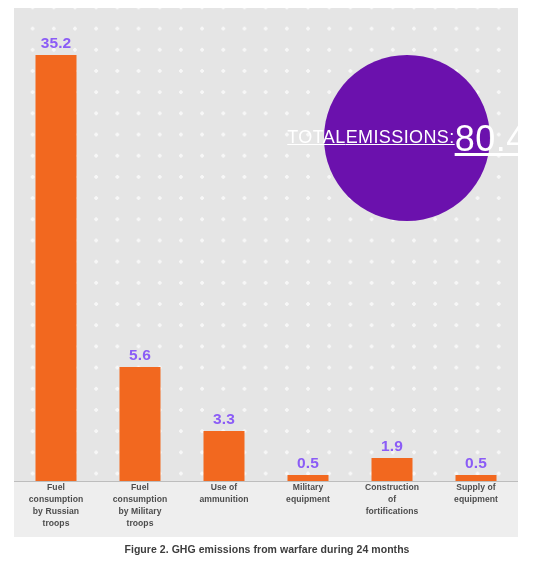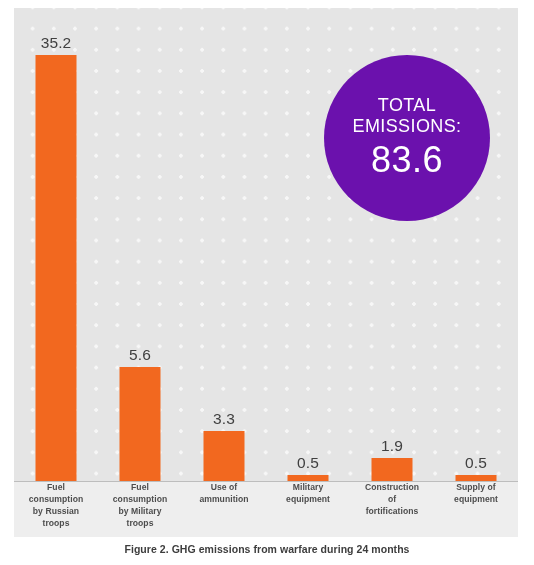--- a/index.html
+++ b/index.html
@@ -67,41 +67,42 @@
     transform: translateX(-50%);
     width: 41px;
     background: #f2681f;
   }
   .bar-value {
     position: absolute;
     left: 50%;
     transform: translateX(-50%);
     white-space: nowrap;
     font-size: 15.5px;
-    font-weight: 400;
-    color: #404040;
+    font-weight: 700;
+    color: #8b5cf6;
     letter-spacing: 0.1px;
   }
 
   
   .total-bubble {
     position: absolute;
     left: 324px;
     top: 55px;
     width: 166px;
     height: 166px;
     border-radius: 50%;
     background: #6b11ad;
     color: #ffffff;
     display: flex;
-    flex-direction: column;
+    flex-direction: row;
     align-items: center;
     justify-content: center;
     text-align: center;
     line-height: 1.18;
+    text-decoration: underline;
   }
   .total-label {
     font-size: 18px;
     font-weight: 400;
     letter-spacing: 0.4px;
   }
   .total-value {
     font-size: 36px;
     font-weight: 400;
     letter-spacing: 0.5px;
@@ -172,21 +173,21 @@
     </div>
     <div class="bar-slot" style="left:420px;">
       <div class="bar-value" style="bottom: 9.04859px;">0.5</div>
       <div class="bar" style="height: 6.04859px; background: rgb(242, 104, 31);"></div>
     </div>
   </div>
 
   <div class="total-bubble">
     <div class="total-label">TOTAL</div>
     <div class="total-label">EMISSIONS:</div>
-    <div class="total-value">83.6</div>
+    <div class="total-value">80.4</div>
   </div>
 
   <div class="baseline"></div>
 
   <div class="axis-band">
     <div class="axis-cell">
         <div>Fuel</div>
         <div>consumption</div>
         <div>by Russian</div>
         <div>troops</div>

